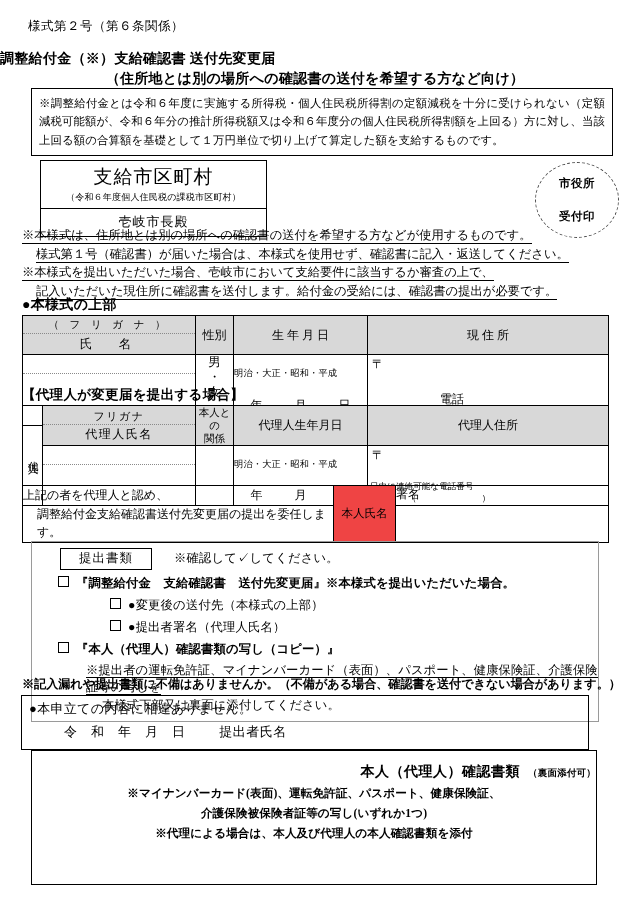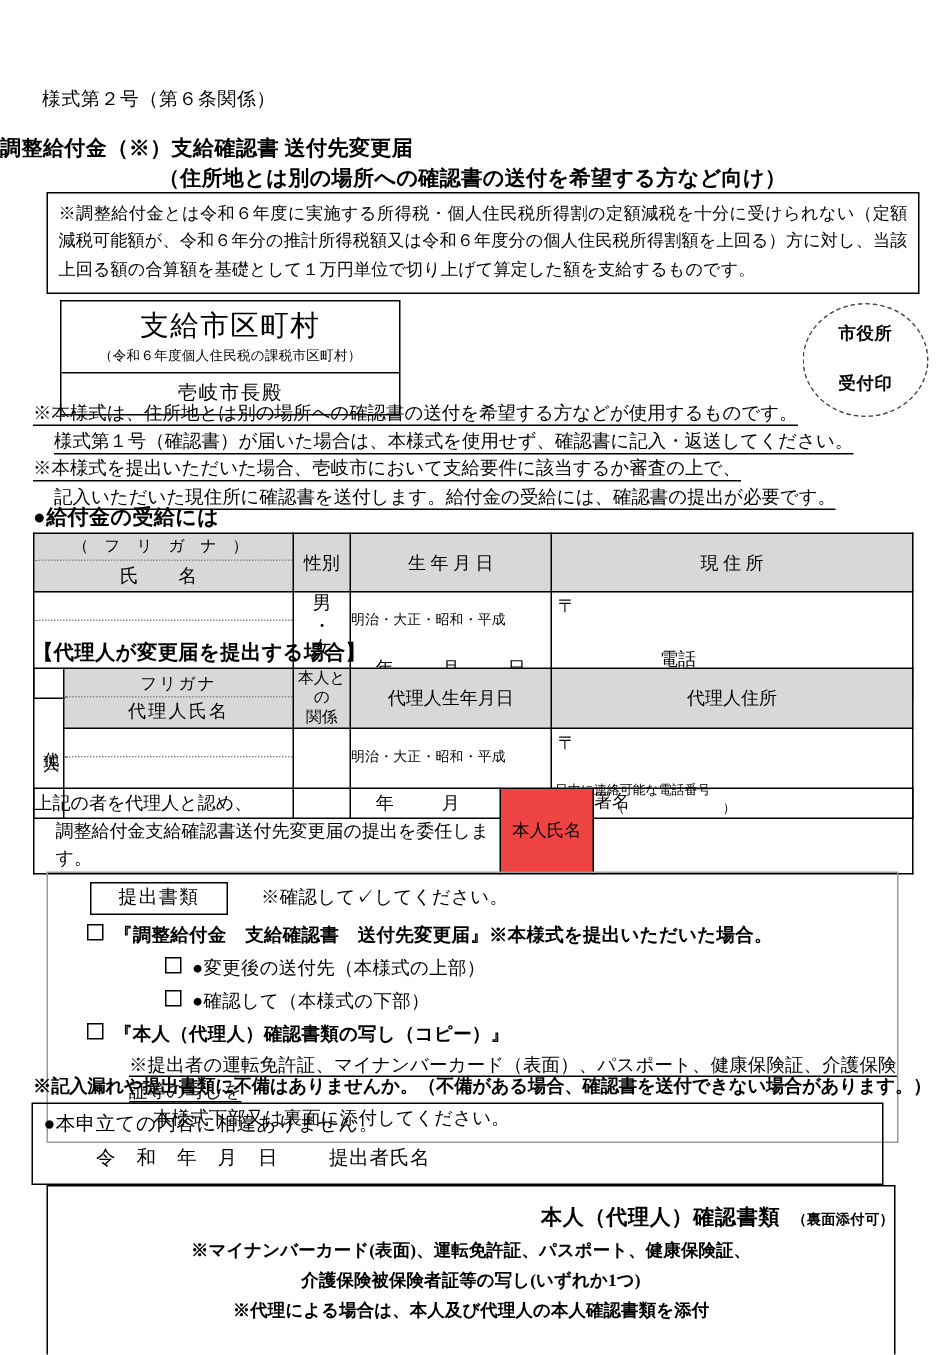--- a/index.html
+++ b/index.html
@@ -15,21 +15,21 @@
     position: relative;
     overflow: hidden;
   }
   .page {
     position: relative;
     width: 630px;
     height: 903px;
     padding: 0;
   }
   
-  .abs { position: absolute; margin-top: 40px; }
+  .abs { position: absolute; }
   .bold { font-weight: bold; }
 
   
   #form-number {
     left: 28px; top: 18px;
     font-size: 12.5px;
     letter-spacing: 0.5px;
   }
   #doc-title {
     left: 0; top: 50px;
@@ -391,21 +391,21 @@
     <div>受付印</div>
   </div>
 
   <div class="abs" id="notes-list">
     <div class="nline"><span>※本様式は、住所地とは別の場所への確認書の送付を希望する方などが使用するものです。</span></div>
     <div class="nline ind"><span>様式第１号（確認書）が届いた場合は、本様式を使用せず、確認書に記入・返送してください。</span></div>
     <div class="nline"><span>※本様式を提出いただいた場合、壱岐市において支給要件に該当するか審査の上で、</span></div>
     <div class="nline ind"><span>記入いただいた現住所に確認書を送付します。給付金の受給には、確認書の提出が必要です。</span></div>
   </div>
 
-  <div class="abs sec-head" id="head-dest">●給付金の受給には</div>
+  <div class="abs sec-head" id="head-dest">●本様式の上部</div>
 
   <table class="abs form" id="dest-table">
     <colgroup>
       <col style="width:173px">
         <col style="width:38px">
       <col style="width:134px">
         <col style="width:241px">
     </colgroup>
     <tbody>
         <tr>
@@ -517,21 +517,21 @@
       <span id="docs-hint">※確認して✓してください。</span>
     </div>
 
     <div class="chk-line">
       <span class="chk-box"></span><span class="bold">『調整給付金　支給確認書　送付先変更届』※本様式を提出いただいた場合。</span>
     </div>
     <div class="chk-line sub">
       <span class="chk-box"></span><span>●変更後の送付先（本様式の上部）</span>
     </div>
     <div class="chk-line sub">
-      <span class="chk-box"></span><span>●確認して（本様式の下部）</span>
+      <span class="chk-box"></span><span>●提出者署名（代理人氏名）</span>
     </div>
     <div class="chk-line">
       <span class="chk-box"></span><span class="bold">『本人（代理人）確認書類の写し（コピー）』</span>
     </div>
     <div class="chk-note">
       <span class="ul">※提出者の運転免許証、マイナンバーカード（表面）、パスポート、健康保険証、介護保険証等の写しを</span>
       <span class="l2">本様式下部又は裏面に添付してください。</span>
     </div>
   </div>
 

